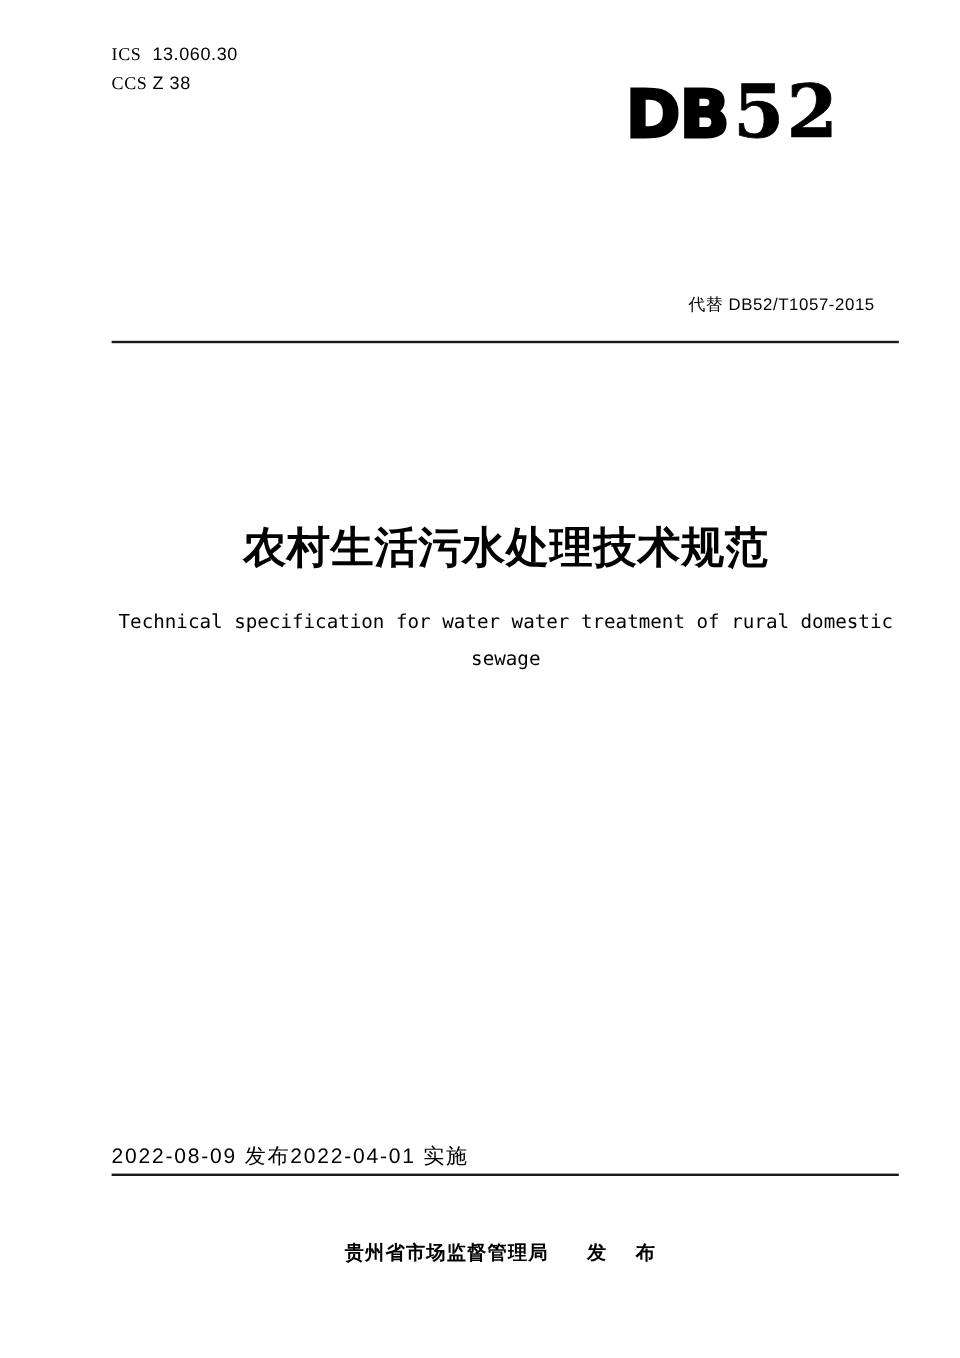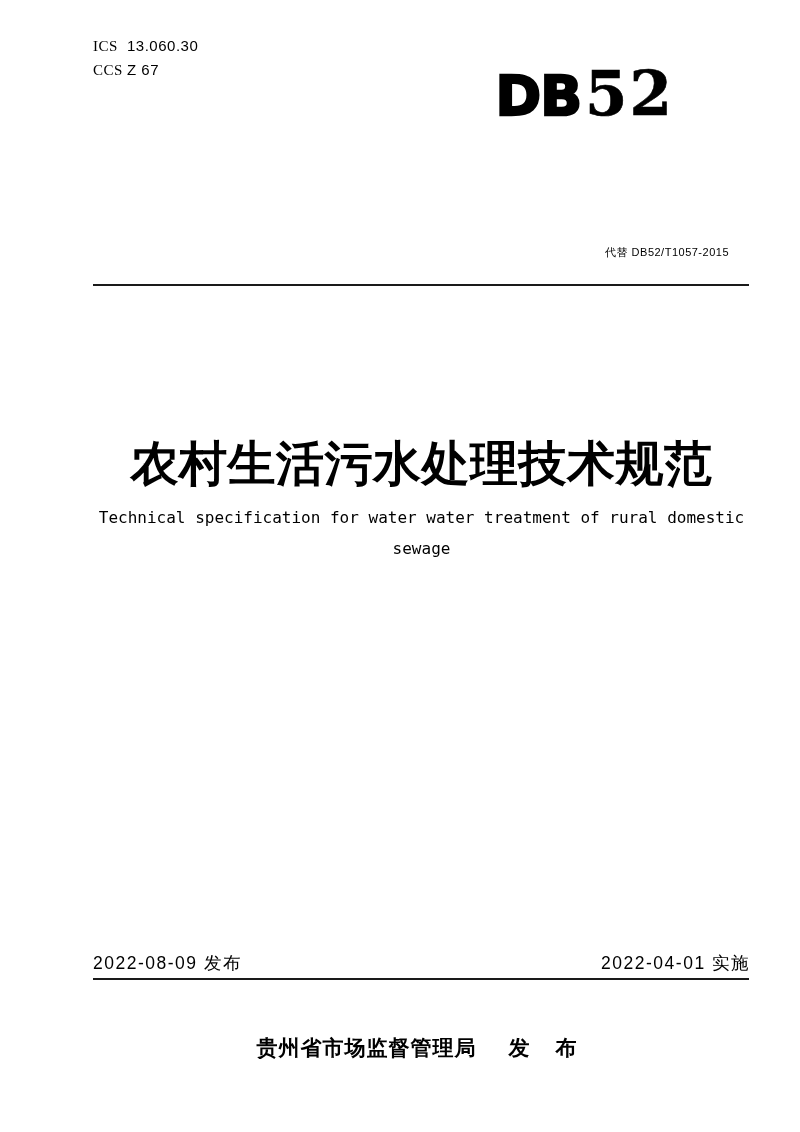--- a/index.html
+++ b/index.html
@@ -30,21 +30,21 @@
   }
   .code-value {
     font-family: "Liberation Sans", sans-serif;
     letter-spacing: 0.5px;
     text-align: center;
   }
 
   
   .logo {
     position: absolute;
-    right: 126px;
+    right: 100px;
     top: 63px;
     line-height: 1;
     white-space: nowrap;
   }
   .logo-db {
     font-family: "DejaVu Sans", sans-serif;
     font-weight: 900;
     font-size: 55px;
     letter-spacing: -1px;
     -webkit-text-stroke: 2.4px #000;
@@ -77,21 +77,21 @@
     right: 71px;
     top: 218px;
     font-size: 20px;
     letter-spacing: 0.5px;
     white-space: nowrap;
   }
   .replaces-note {
     position: absolute;
     right: 71px;
     top: 245px;
-    font-size: 11px;
+    font-size: 14px;
     letter-spacing: 0.5px;
     white-space: nowrap;
     text-align: right;
   }
 
   .rule {
     position: absolute;
     left: 93px;
     width: 656px;
     border: none;
@@ -100,21 +100,21 @@
   .rule-top { top: 284px; }
   .rule-bottom { top: 978px; }
 
   
   .title-zh {
     position: absolute;
     left: 93px;
     top: 432px;
     width: 657px;
     text-align: center;
-    font-size: 48px;
+    font-size: 36px;
     font-weight: bold;
     letter-spacing: 0.5px;
     white-space: nowrap;
   }
   .title-en {
     position: absolute;
     left: 93px;
     top: 502px;
     width: 657px;
     text-align: center;
@@ -123,33 +123,33 @@
     line-height: 31px;
   }
 
   
   .dates-row {
     position: absolute;
     left: 93px;
     top: 951px;
     width: 657px;
     display: flex;
-    justify-content: space-between;
+    justify-content: flex-start;
     font-size: 17.5px;
     letter-spacing: 1.5px;
   }
 
   
   .publisher-row {
     position: absolute;
     left: 93px;
     top: 1034px;
     width: 657px;
     text-align: center;
-    font-size: 21px;
+    font-size: 16px;
     font-weight: bold;
     letter-spacing: 1px;
     white-space: nowrap;
   }
   .publisher-verb {
     margin-left: 32px;
     letter-spacing: 10px;
   }
 </style>
 </head>
@@ -157,21 +157,21 @@
 
 <div class="page">
 
   <div class="ics-block">
     <div class="ics-row">
       <span class="code-label">ICS</span>
       <span class="code-value">13.060.30</span>
     </div>
     <div class="ics-row">
       <span class="code-label">CCS</span>
-      <span class="code-value">Z 67</span>
+      <span class="code-value">Z 38</span>
     </div>
   </div>
 
   <div class="logo">
     <span class="logo-db">DB</span><span class="logo-num">52</span>
   </div>
 
 
   <div class="replaces-note">代替 DB52/T1057-2015</div>
 

